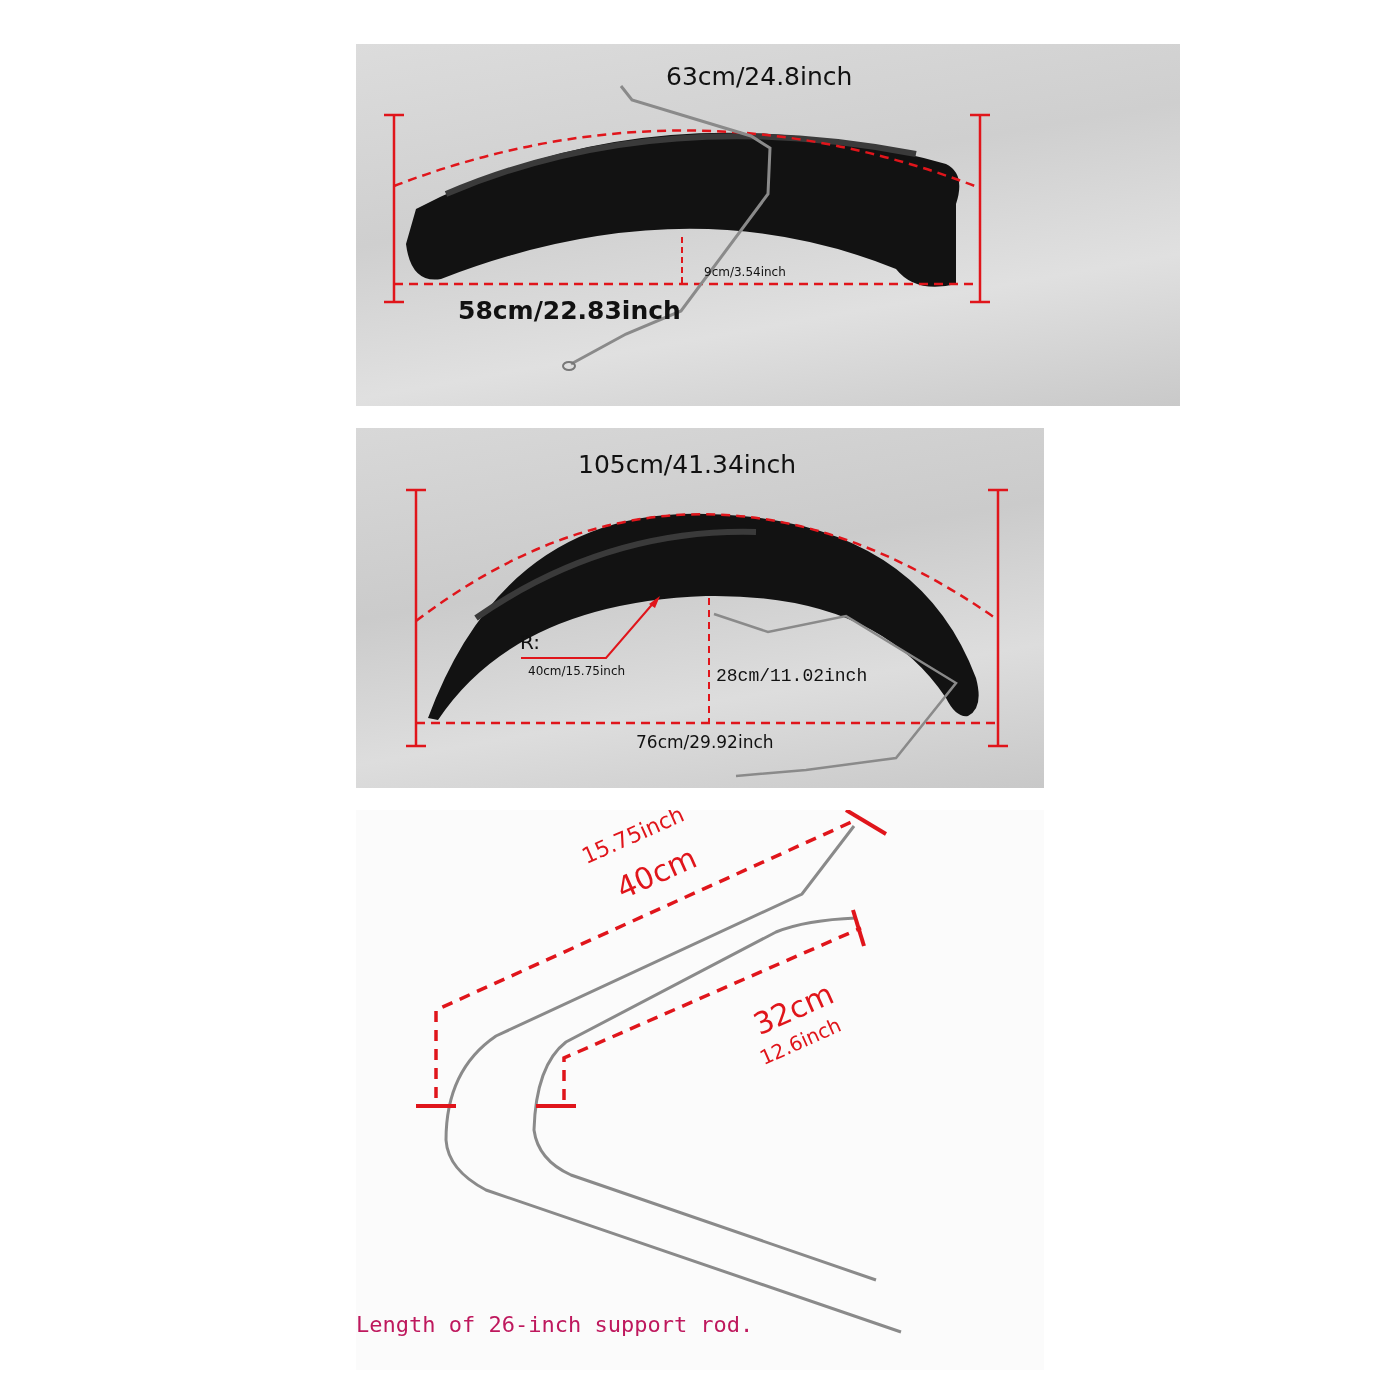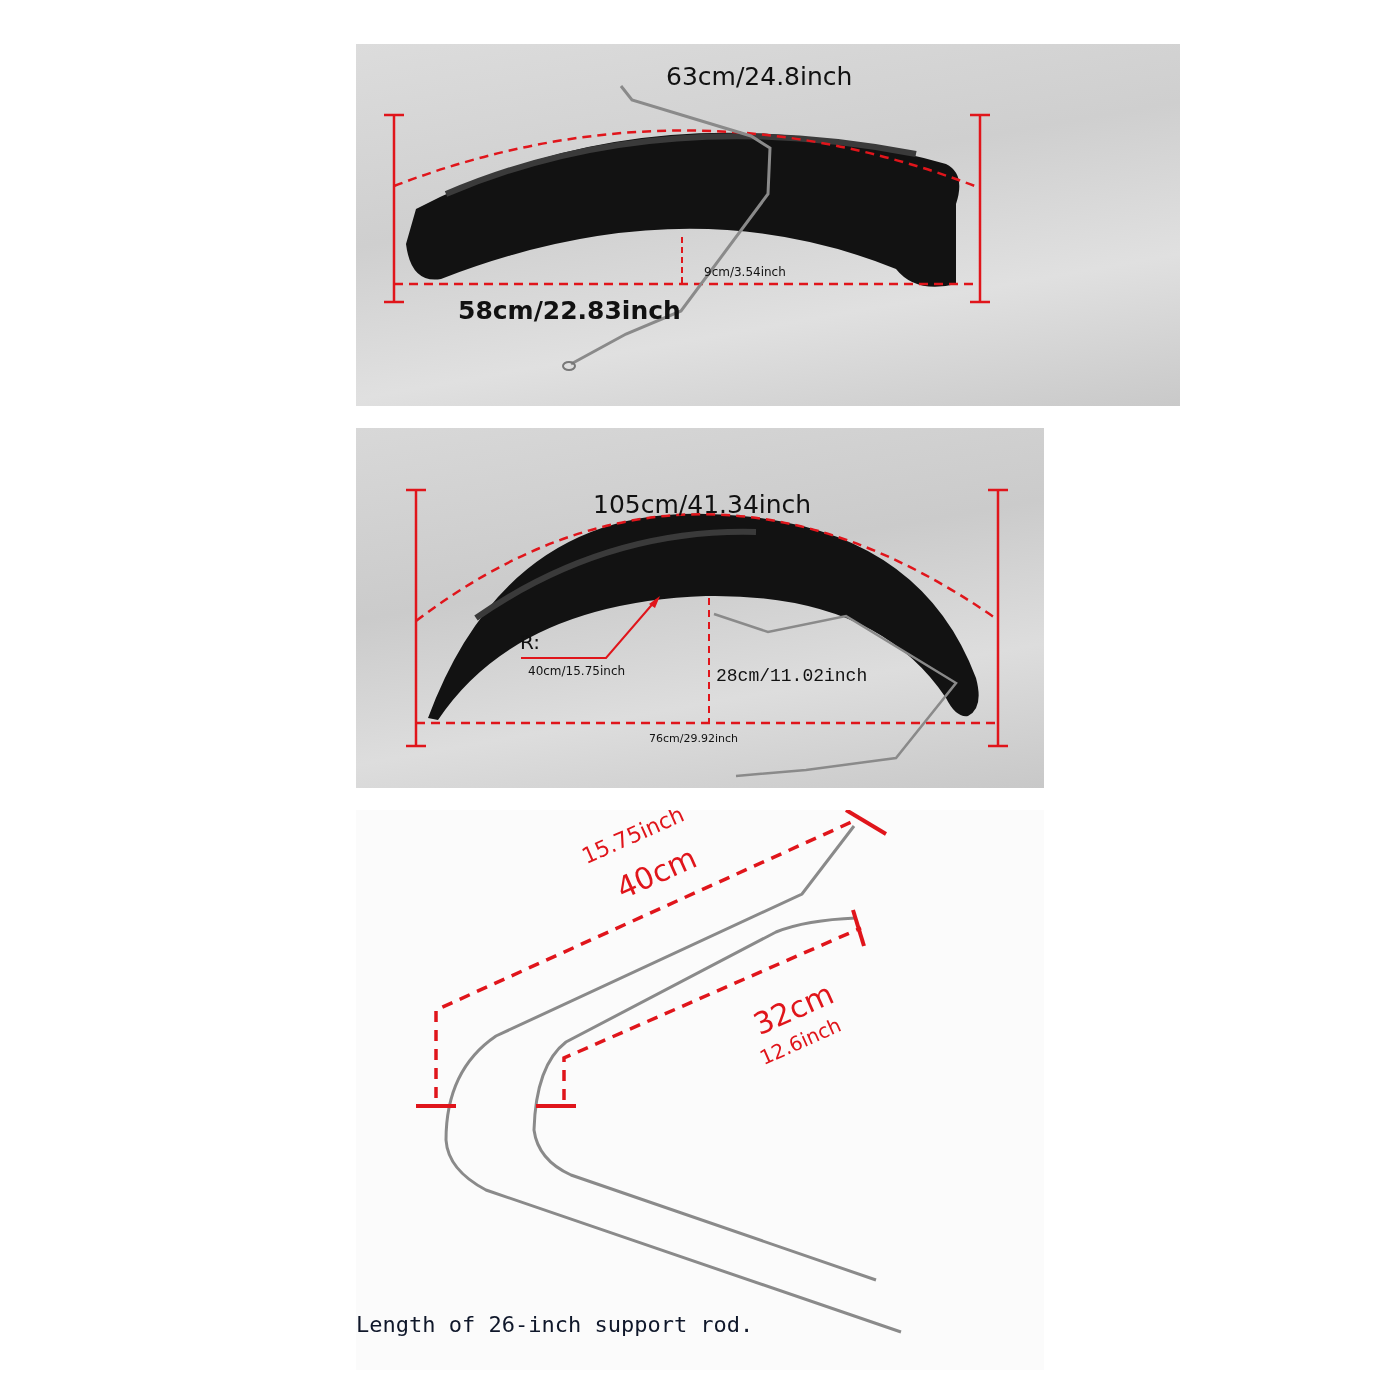--- a/index.html
+++ b/index.html
@@ -6,21 +6,21 @@
   body{width:1400px;height:1400px;position:relative;overflow:hidden;font-family:"DejaVu Sans",sans-serif;}
   .panel{position:absolute;overflow:hidden;}
   .p1{left:356px;top:44px;width:824px;height:362px;background:linear-gradient(170deg,#dcdcdc 0%,#cfcfcf 40%,#e0e0e0 70%,#c9c9c9 100%);}
   .p2{left:356px;top:428px;width:688px;height:360px;background:linear-gradient(170deg,#d8d8d8 0%,#cbcbcb 40%,#dddddd 70%,#c8c8c8 100%);}
   .p3{left:356px;top:810px;width:688px;height:560px;background:#fbfbfb;}
   .lbl{position:absolute;color:#111;white-space:nowrap;font-family:"DejaVu Sans",sans-serif;}
   .big{font-size:25px;}
   .med{font-size:18px;}
   .sm{font-size:12px;}
   .red{color:#e0151b;position:absolute;white-space:nowrap;font-family:"DejaVu Sans",sans-serif;}
-  .mono{font-family:"DejaVu Sans Mono",monospace;font-size:22px;color:#0f172a;position:absolute;white-space:nowrap;}
+  .mono{font-family:"DejaVu Sans Mono",monospace;font-size:22px;color:#be185d;position:absolute;white-space:nowrap;}
   svg{position:absolute;left:0;top:0;}
 </style>
 </head>
 <body>
 
 <div class="panel p1">
   <svg width="688" height="362">
 
     <path d="M60,165 Q300,40 590,120 Q610,130 600,160 L600,240 Q560,250 540,225 Q330,140 85,235 Q55,240 50,200 Z" fill="#121212"></path>
     <path d="M90,150 Q300,60 560,110" stroke="#3a3a3a" stroke-width="6" fill="none"></path>
@@ -56,25 +56,25 @@
     <polyline points="165,230 250,230 300,172" stroke="#e0151b" stroke-width="2" fill="none"></polyline>
     <polygon points="304,168 293,176 299,180" fill="#e0151b"></polygon>
     <line x1="60" y1="62" x2="60" y2="318" stroke="#e0151b" stroke-width="2.5"></line>
     <line x1="50" y1="62" x2="70" y2="62" stroke="#e0151b" stroke-width="2.5"></line>
     <line x1="50" y1="318" x2="70" y2="318" stroke="#e0151b" stroke-width="2.5"></line>
     <line x1="642" y1="62" x2="642" y2="318" stroke="#e0151b" stroke-width="2.5"></line>
     <line x1="632" y1="62" x2="652" y2="62" stroke="#e0151b" stroke-width="2.5"></line>
     <line x1="632" y1="318" x2="652" y2="318" stroke="#e0151b" stroke-width="2.5"></line>
     <polyline points="358,186 412,204 490,188 600,255 540,330 450,342 380,348" stroke="#8a8a8a" stroke-width="2.5" fill="none"></polyline>
   </svg>
-  <div class="lbl big" style="left:237px;top:22px;margin-top:40px;">105cm/41.34inch</div>
+  <div class="lbl big" style="left:222px;top:22px;">105cm/41.34inch</div>
   <div class="lbl med" style="left:164px;top:202px;font-size:20px;">R:</div>
   <div class="lbl sm" style="left:172px;top:236px;">40cm/15.75inch</div>
   <div class="lbl med" style="left:360px;top:238px;font-family:Liberation Mono, monospace;">28cm/11.02inch</div>
-  <div class="lbl med" style="left:293px;top:304px;font-size:11px;">76cm/29.92inch</div>
+  <div class="lbl med" style="left:280px;top:304px;font-size:17px;">76cm/29.92inch</div>
 </div>
 
 <div class="panel p3">
   <svg width="688" height="560">
 
     <path d="M498,16 L446,84 L140,226 Q90,260 90,330 Q92,360 130,380 L545,522" stroke="#8a8a8a" stroke-width="3" fill="none"></path>
 
     <path d="M500,108 Q450,110 420,122 L210,232 Q180,255 178,320 Q182,350 215,365 L520,470" stroke="#8a8a8a" stroke-width="3" fill="none"></path>
 
     <polyline points="80,288 80,200 500,10" stroke="#e0151b" stroke-width="3.5" stroke-dasharray="11,8" fill="none"></polyline>

